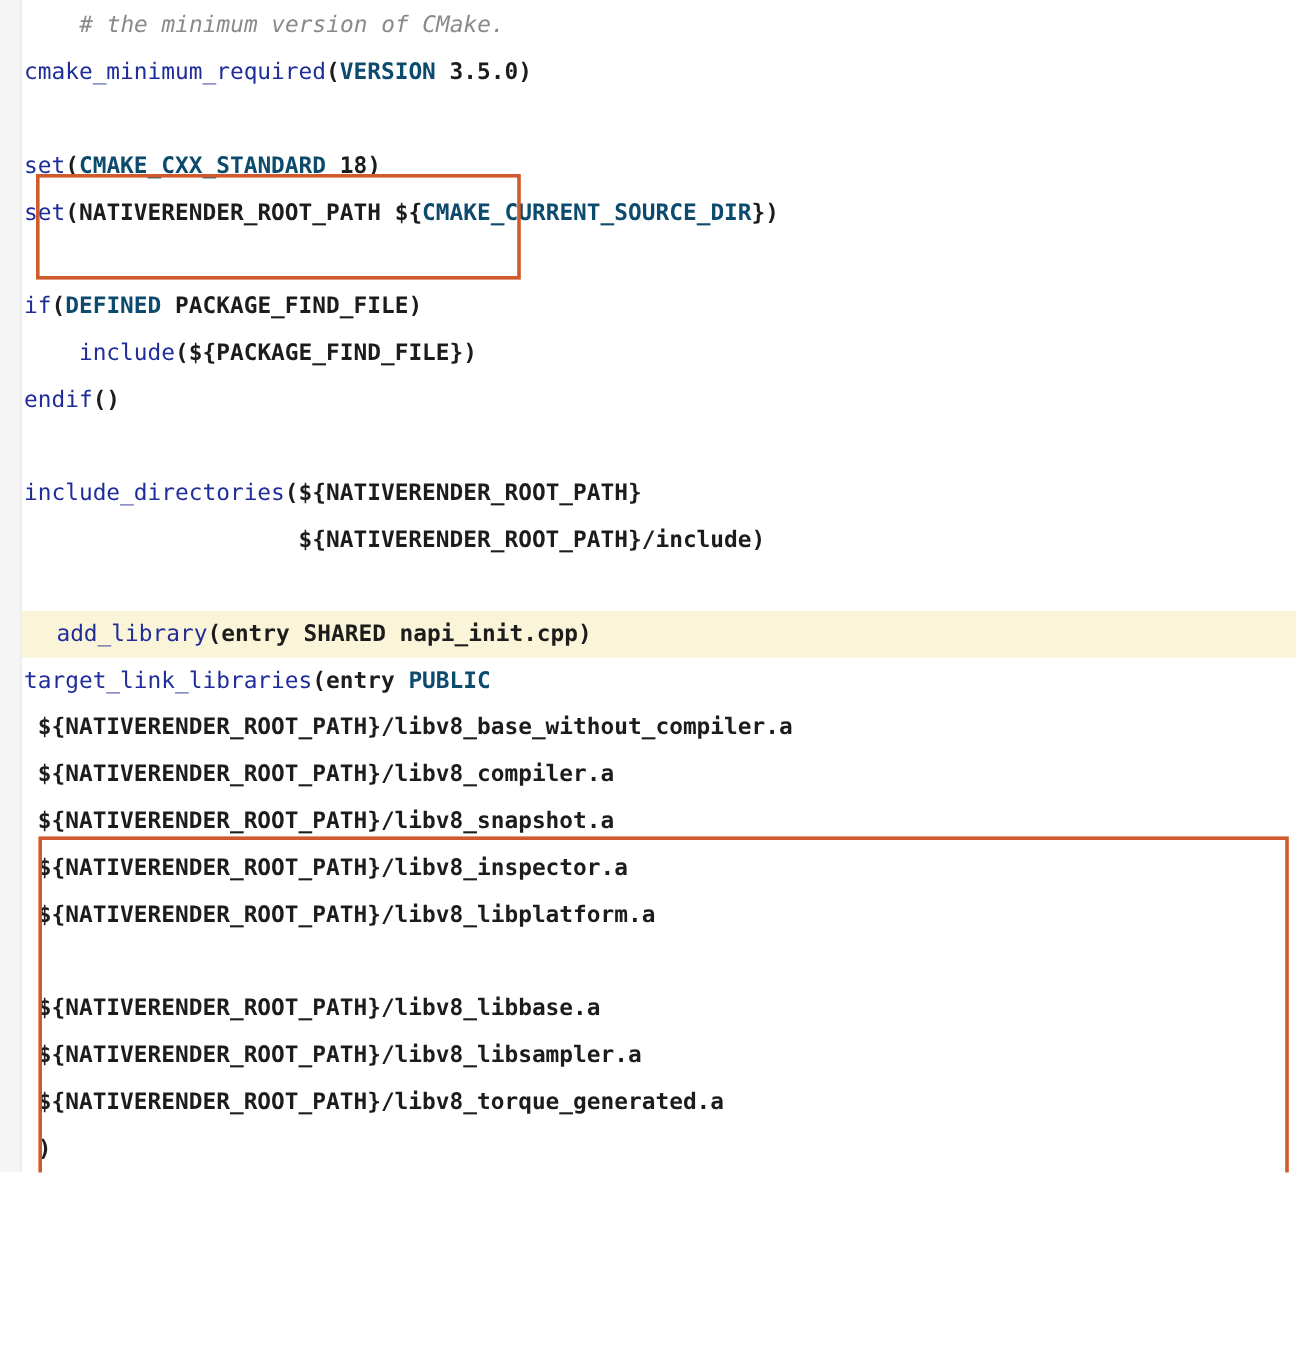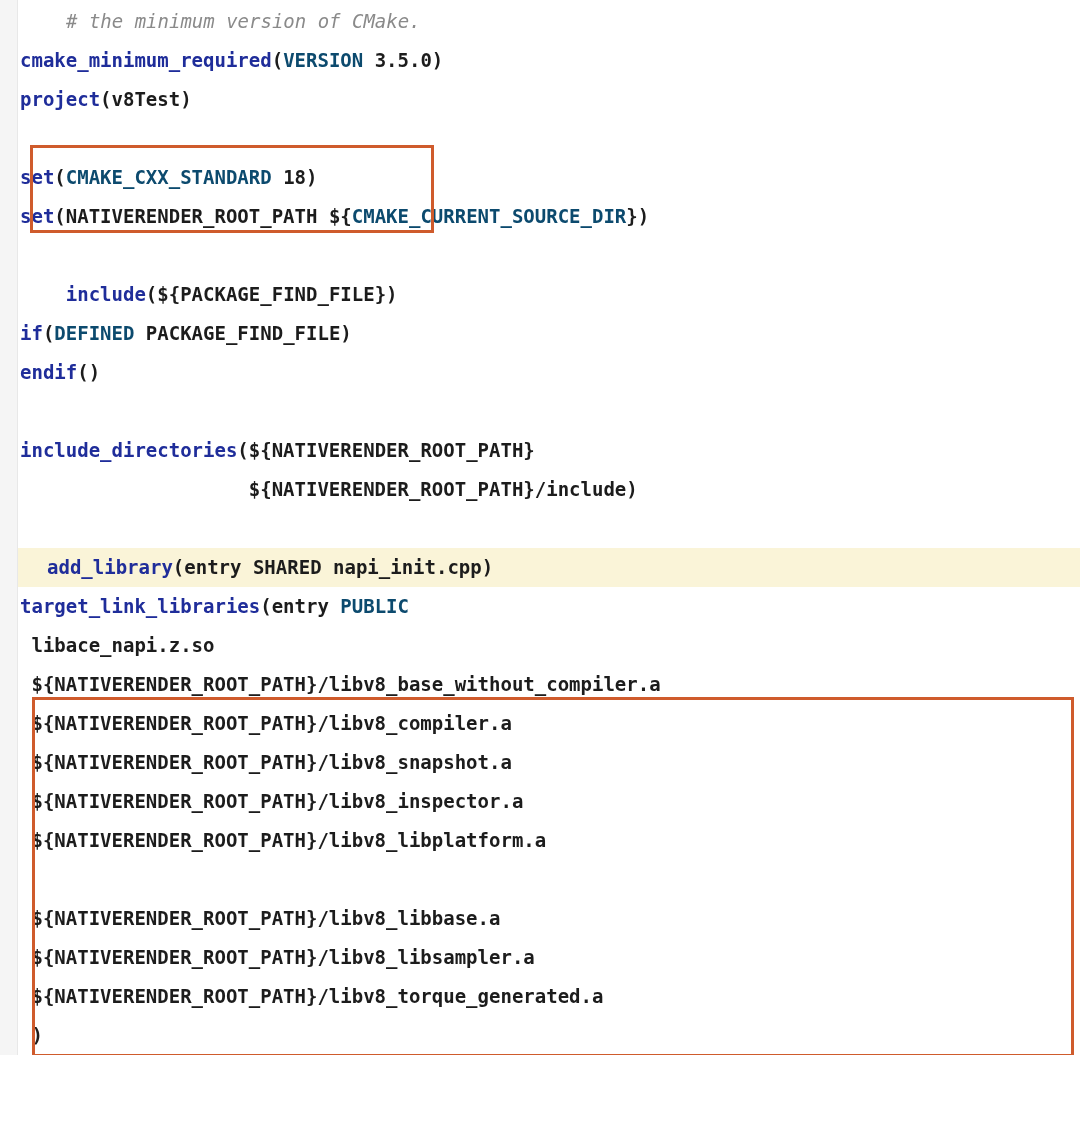--- a/index.html
+++ b/index.html
@@ -23,21 +23,21 @@
   }
   .line {
     height: 39px;
     line-height: 39px;
     padding-left: 2px;
     white-space: pre;
     position: relative;
   }
   .comment { color: #8a8a8a; font-style: italic; margin-left: 46px; }
   .comment-orange { color: #c67b40; font-weight: 600; }
-  .kw { color: #1f2d9a; font-weight: 700; }
+  .kw { color: #1f2d9a; font-weight: 400; }
   .arg { color: #0c4a6e; font-weight: 600; }
   .txt { color: #1c1c1c; font-weight: 600; margin-top: 43px; }
   .paren { color: #1c1c1c; font-weight: 600; }
   .hl-yellow { background: #faf4d8; padding-left: 29px; }
   .box1 {
     position: absolute;
     left: 12px;
     top: 145px;
     width: 404px;
     height: 88px;
@@ -57,50 +57,48 @@
 </head>
 <body>
 
 <div class="gutter"></div>
 <div class="editor">
 
   <div class="line"><span class="comment"># the minimum version of CMake.</span></div>
 
   <div class="line"><span class="kw">cmake_minimum_required</span><span class="paren">(</span><span class="arg">VERSION</span><span class="txt"> 3.5.0</span><span class="paren">)</span></div>
 
-  <div class="line"><span class="kw">project</span><span class="paren">(</span><span class="txt">v8Test</span><span class="paren">)</span></div>
 
   <div class="line"></div>
 
 
   <div class="line"><span class="kw">set</span><span class="paren">(</span><span class="arg">CMAKE_CXX_STANDARD</span><span class="txt"> 18</span><span class="paren">)</span></div>
 
   <div class="line"><span class="kw">set</span><span class="paren">(</span><span class="txt">NATIVERENDER_ROOT_PATH ${</span><span class="arg">CMAKE_CURRENT_SOURCE_DIR</span><span class="txt">}</span><span class="paren">)</span></div>
 
   <div class="line"></div>
 
+  <div class="line"><span class="kw">if</span><span class="paren">(</span><span class="arg">DEFINED</span><span class="txt"> PACKAGE_FIND_FILE</span><span class="paren">)</span></div>
+
   <div class="line"><span class="txt">    </span><span class="kw">include</span><span class="paren">(</span><span class="txt">${PACKAGE_FIND_FILE}</span><span class="paren">)</span></div>
-
-  <div class="line"><span class="kw">if</span><span class="paren">(</span><span class="arg">DEFINED</span><span class="txt"> PACKAGE_FIND_FILE</span><span class="paren">)</span></div>
 
   <div class="line"><span class="kw">endif</span><span class="paren">()</span></div>
 
   <div class="line"></div>
 
   <div class="line"><span class="kw">include_directories</span><span class="paren">(</span><span class="txt">${NATIVERENDER_ROOT_PATH}</span></div>
 
   <div class="line"><span class="txt">                    </span><span class="txt">${NATIVERENDER_ROOT_PATH}/include</span><span class="paren">)</span></div>
 
   <div class="line"></div>
 
   <div class="line hl-yellow"><span class="kw">add_library</span><span class="paren">(</span><span class="txt">entry SHARED napi_init.cpp</span><span class="paren">)</span></div>
 
   <div class="line"><span class="kw">target_link_libraries</span><span class="paren">(</span><span class="txt">entry </span><span class="arg">PUBLIC</span></div>
 
-  <div class="line"><span class="txt"> libace_napi.z.so</span></div>
   <div class="line"><span class="txt"> ${NATIVERENDER_ROOT_PATH}/libv8_base_without_compiler.a</span></div>
   <div class="line"><span class="txt"> ${NATIVERENDER_ROOT_PATH}/libv8_compiler.a</span></div>
   <div class="line"><span class="txt"> ${NATIVERENDER_ROOT_PATH}/libv8_snapshot.a</span></div>
   <div class="line"><span class="txt"> ${NATIVERENDER_ROOT_PATH}/libv8_inspector.a</span></div>
   <div class="line"><span class="txt"> ${NATIVERENDER_ROOT_PATH}/libv8_libplatform.a</span></div>
   <div class="line"></div>
   <div class="line"><span class="txt"> ${NATIVERENDER_ROOT_PATH}/libv8_libbase.a</span></div>
   <div class="line"><span class="txt"> ${NATIVERENDER_ROOT_PATH}/libv8_libsampler.a</span></div>
   <div class="line"><span class="txt"> ${NATIVERENDER_ROOT_PATH}/libv8_torque_generated.a</span></div>
   <div class="line"><span class="txt"> )</span></div>

